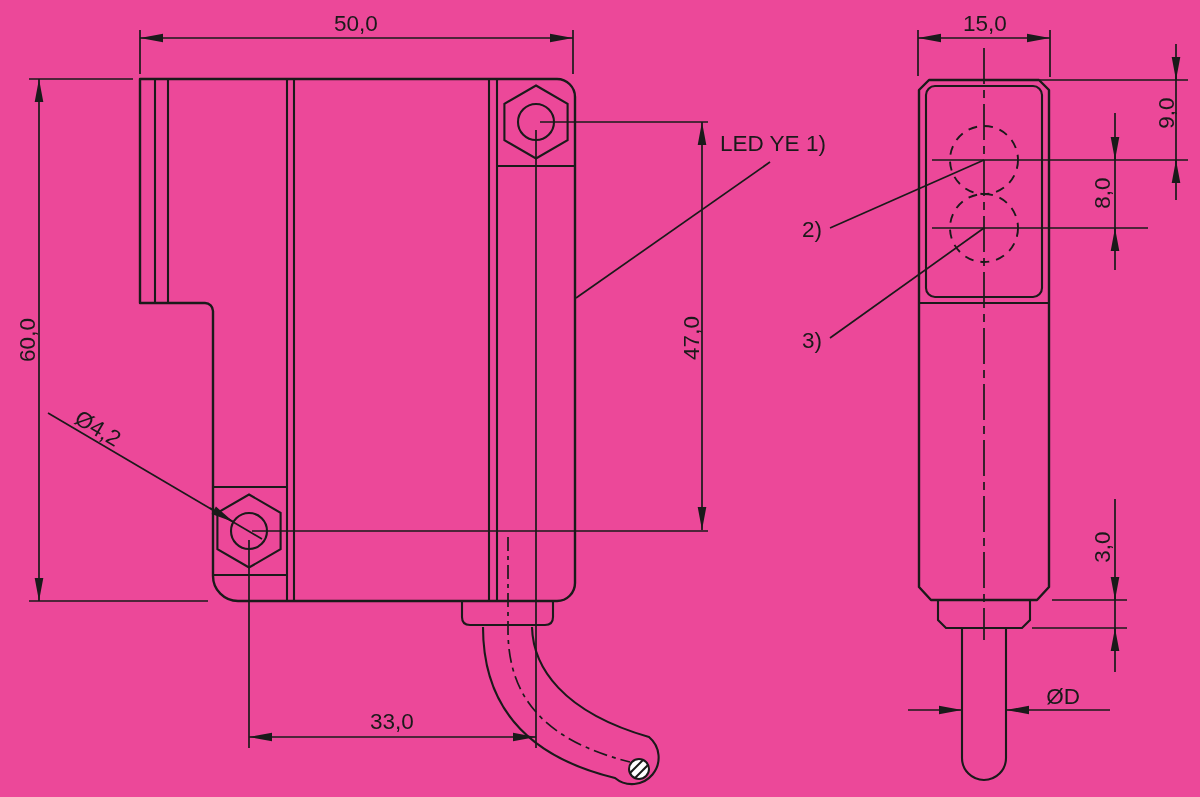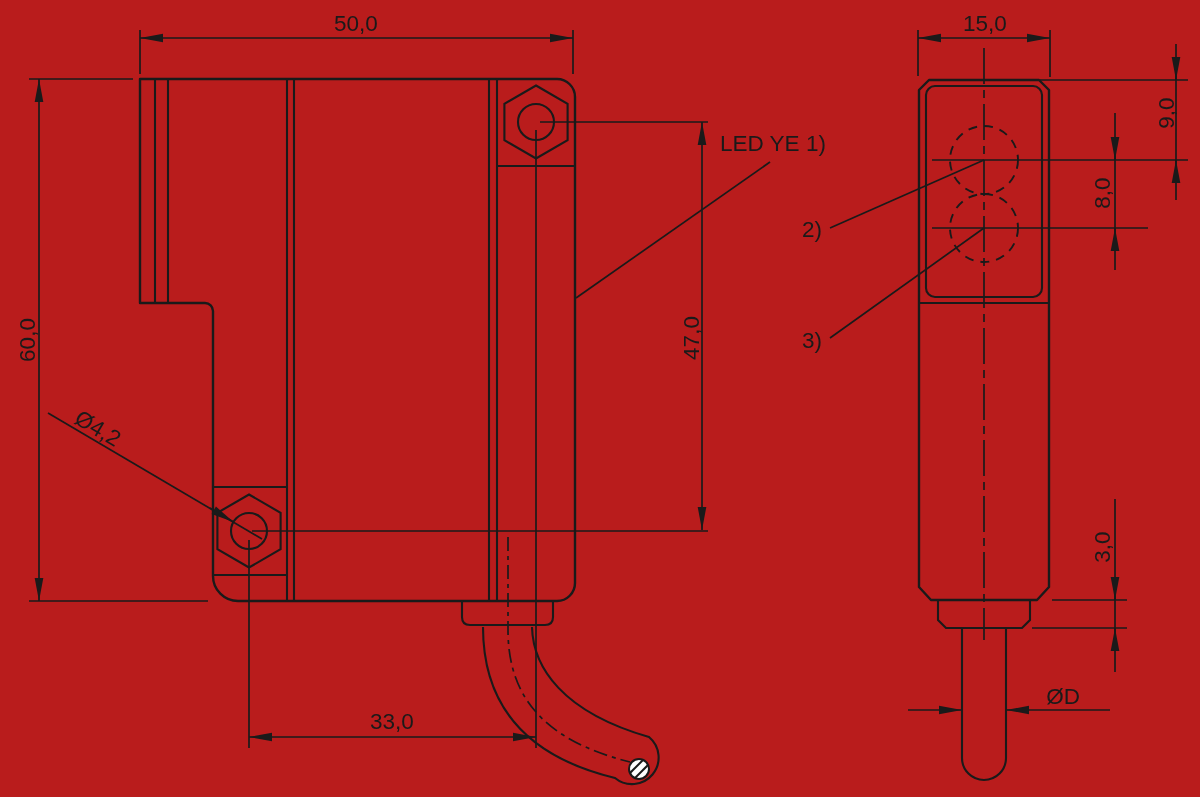--- a/index.html
+++ b/index.html
@@ -1,16 +1,16 @@
 <!DOCTYPE html>
 <html><head>
 <meta charset="utf-8">
 <style>
   html,body{margin:0;padding:0;background:#ffffff;}
-  .page{width:1200px;height:797px;background:#b91c1c;overflow:hidden;position:relative;}
+  .page{width:1200px;height:797px;background:#ec4899;overflow:hidden;position:relative;}
   svg{display:block;}
   text{font-family:"Liberation Sans","DejaVu Sans",sans-serif;font-size:22.5px;fill:#1a1a1a;}
   .outline{fill:none;stroke:#1a1a1a;stroke-width:2.4;stroke-linejoin:round;stroke-linecap:butt;}
   .detail{fill:none;stroke:#1a1a1a;stroke-width:2.1;}
   .thin{fill:none;stroke:#1a1a1a;stroke-width:1.7;}
   .dashed{fill:none;stroke:#1a1a1a;stroke-width:1.9;stroke-dasharray:9 7;}
   .cline{fill:none;stroke:#1a1a1a;stroke-width:1.7;stroke-dasharray:36 6 8 6;}
   .cline2{fill:none;stroke:#1a1a1a;stroke-width:1.7;stroke-dasharray:14 5 4 5;}
   .hatch{stroke:#1a1a1a;stroke-width:2;}
 </style>

